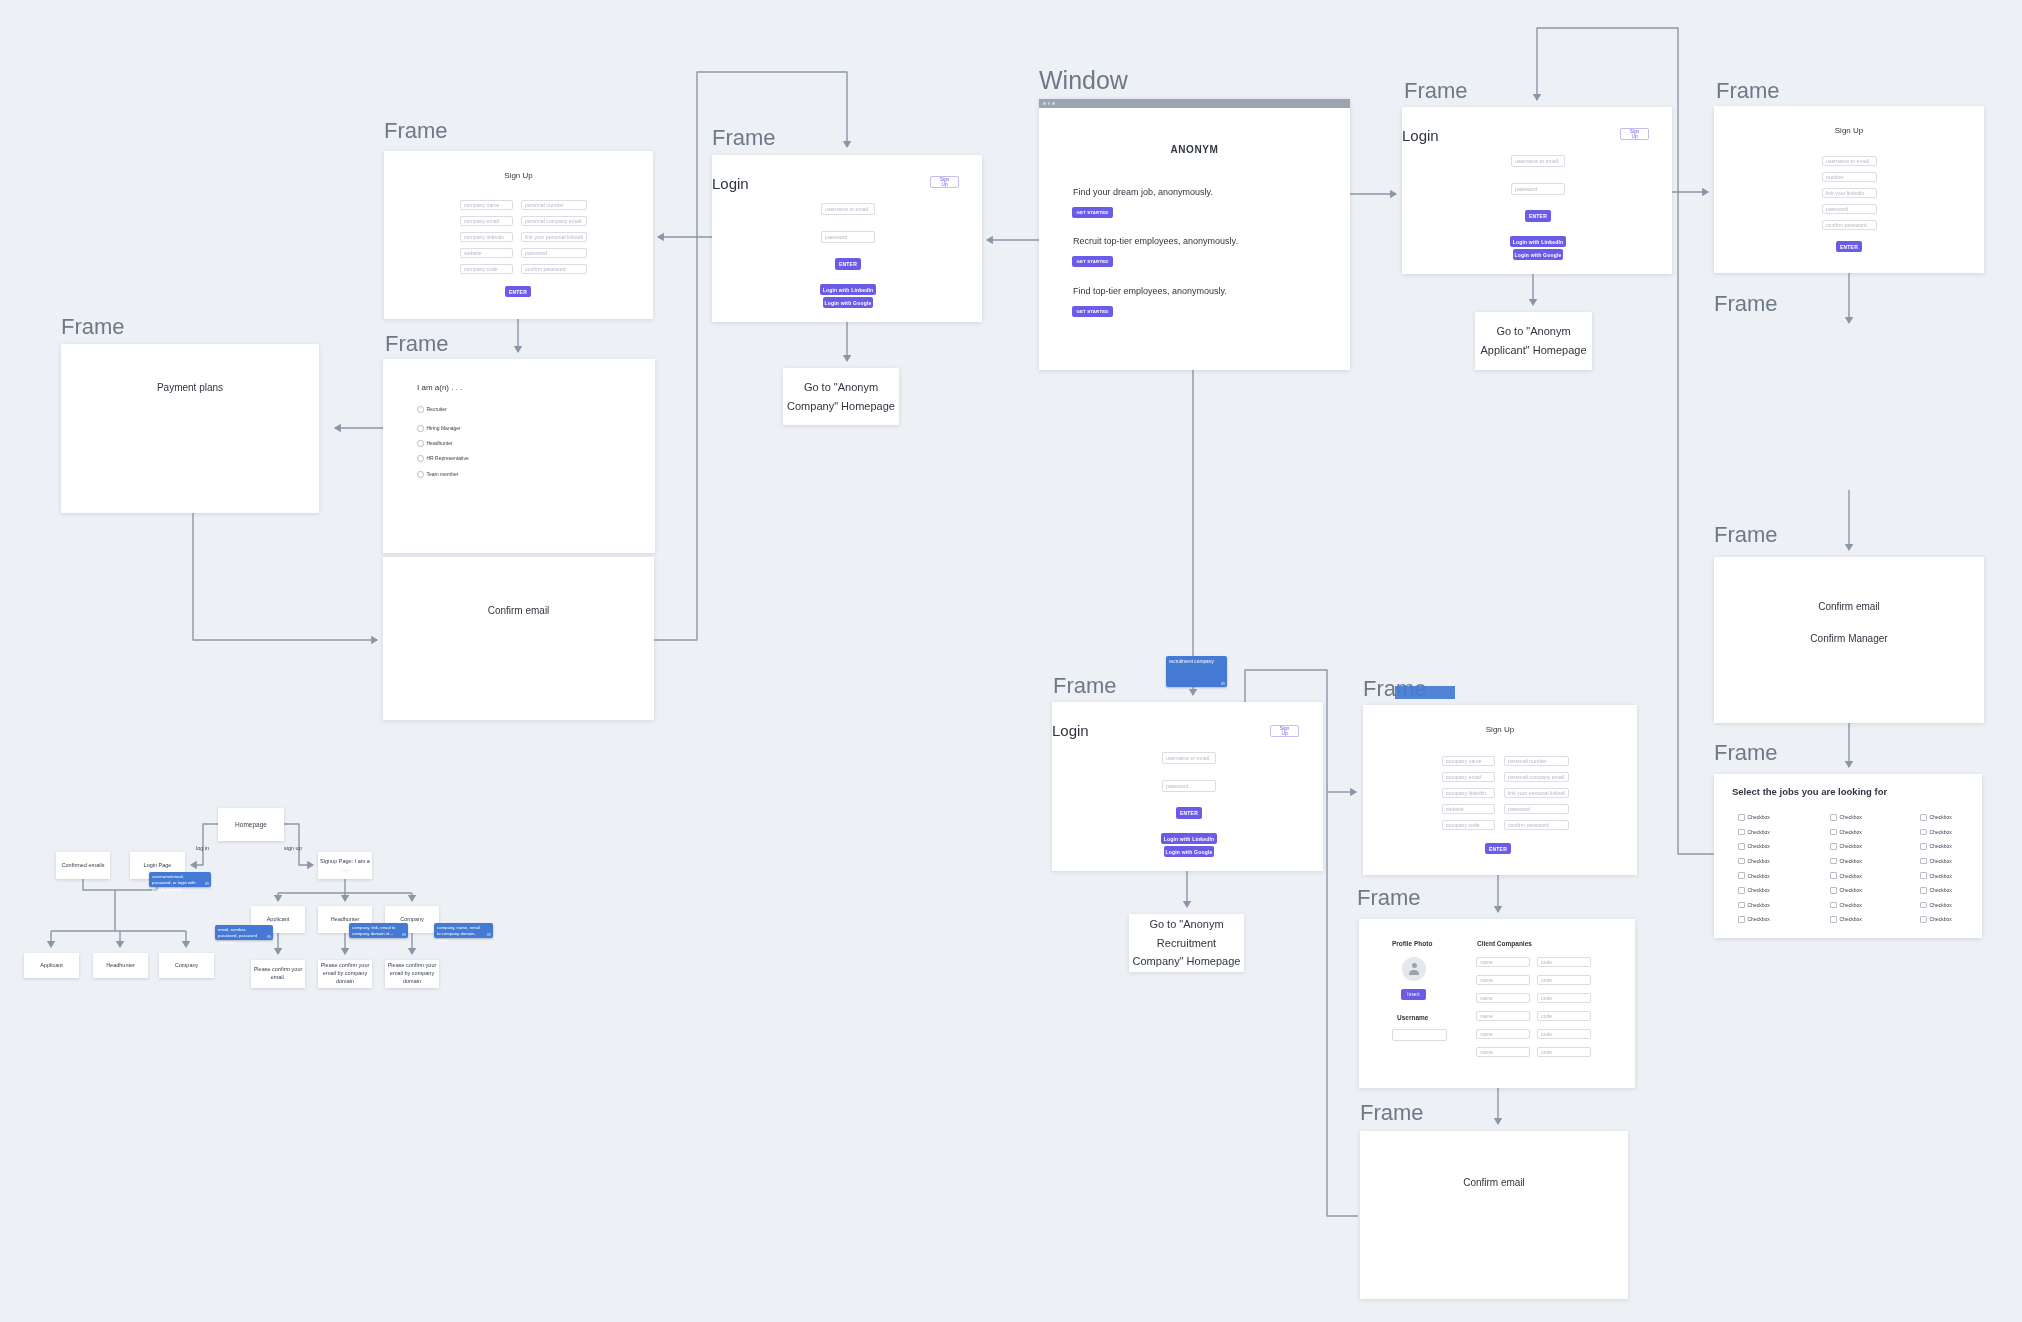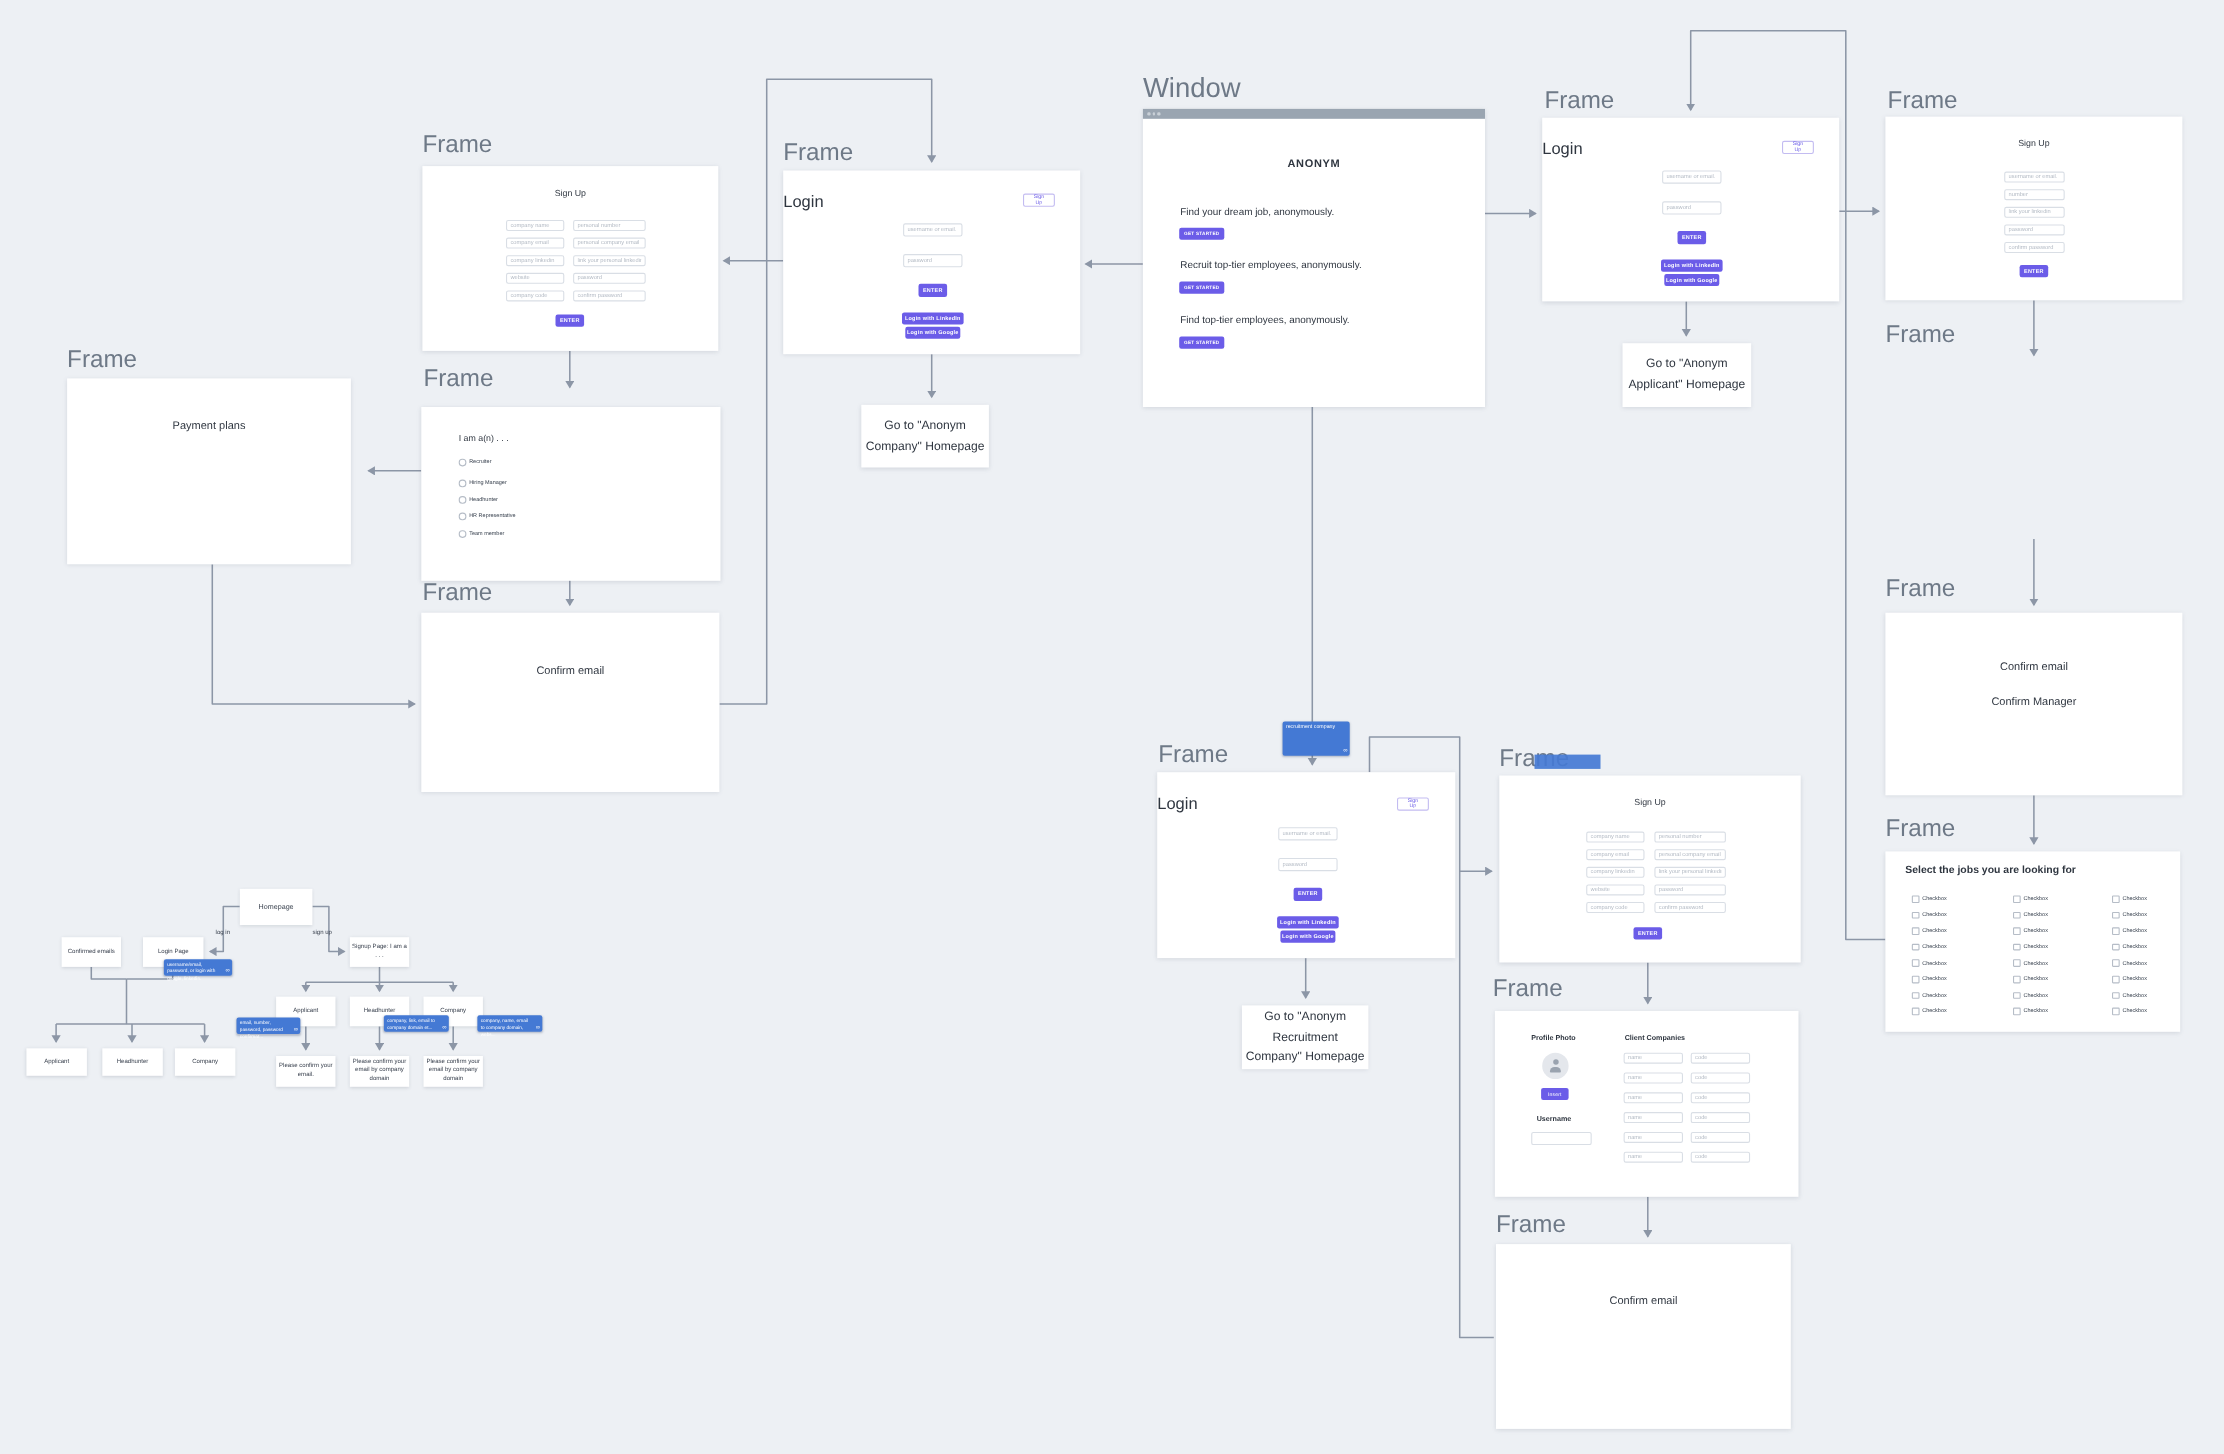--- a/index.html
+++ b/index.html
@@ -182,21 +182,21 @@
     <input class="fld" style="left: 108px; top: 82px; width: 55px; height: 10px;" placeholder="link your linkedin">
     <input class="fld" style="left: 108px; top: 98px; width: 55px; height: 10px;" placeholder="password">
     <input class="fld" style="left: 108px; top: 114px; width: 55px; height: 10px;" placeholder="confirm password">
     <button class="pbtn" style="left:122px;top:135px;width:26px;height:11px">ENTER</button>
   </div>
 
   <div class="frame" style="left:61px;top:344px;width:258px;height:169px">
     <div class="ctr" style="top:38px;font-size:10px">Payment plans</div>
   </div>
 
-  <div class="frame" style="left:383px;top:370px;width:272px;height:158px">
+  <div class="frame" style="left:383px;top:359px;width:272px;height:194px">
     <div class="h6" style="left:34px;top:24px">I am a(n) . . .</div>
     <div class="radio-row" style="left:34px;top:47px">
         <i class="radio"></i>
         <span class="rlabel">Recruiter</span>
       </div>
     <div class="radio-row" style="left:34px;top:66px">
         <i class="radio"></i>
         <span class="rlabel">Hiring Manager</span>
       </div>
     <div class="radio-row" style="left:34px;top:81px">

